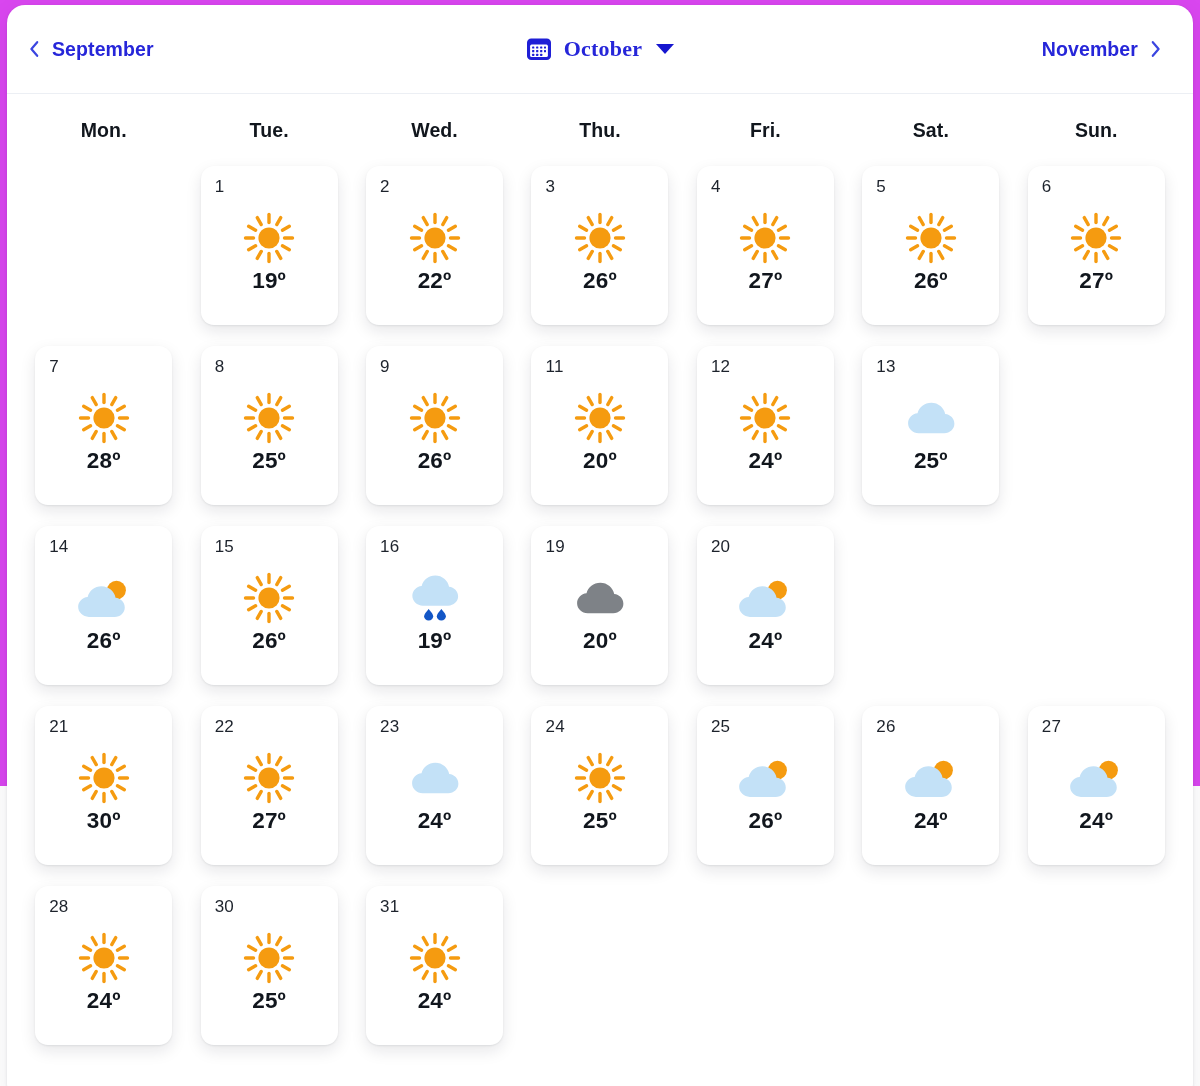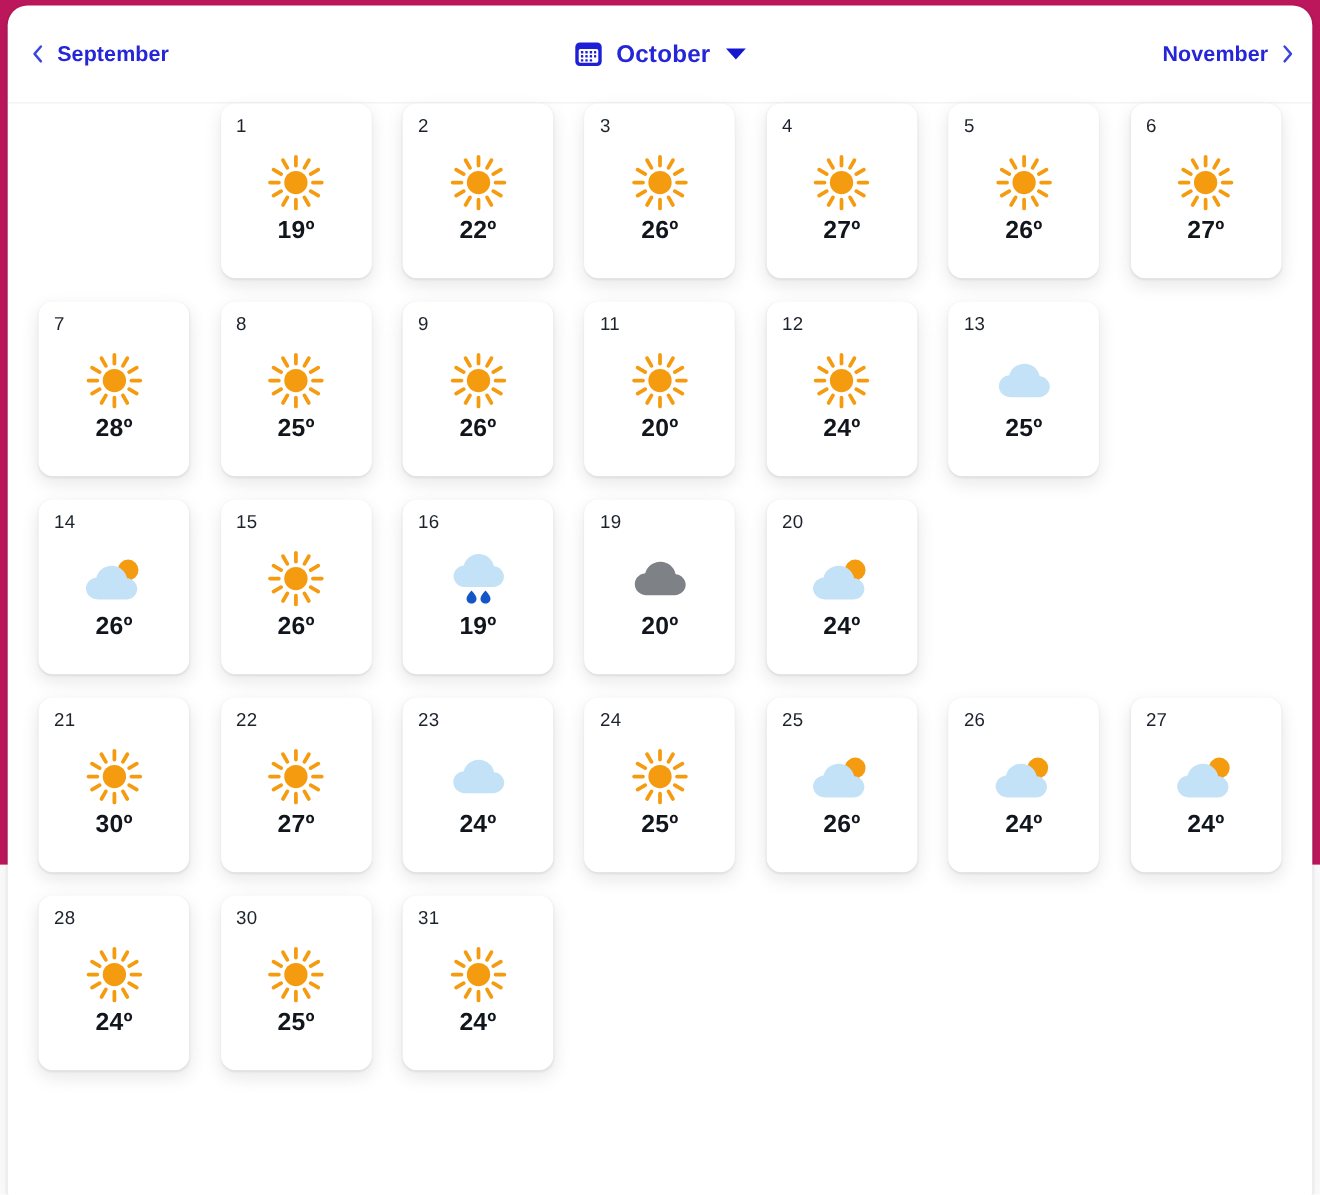--- a/index.html
+++ b/index.html
@@ -9,21 +9,21 @@
     height: 1086px;
     background: #ffffff;
     font-family: "Liberation Sans", sans-serif;
     overflow: hidden;
   }
 
   #app {
     position: relative;
     width: 1200px;
     height: 786px;
-    background: #be185d;
+    background: #d946ef;
   }
 
   
   .calendar-shell {
     position: absolute;
     left: 7px;
     top: 5px;
     width: 1186px;
     height: 1096px;
     background: #ffffff;
@@ -44,21 +44,21 @@
 
   .nav-prev, .nav-next {
     position: absolute;
     display: flex;
     align-items: center;
     gap: 11px;
     cursor: pointer;
     user-select: none;
   }
   .nav-prev { left: 21px; }
-  .nav-next { right: 16px; margin-left: 32px; }
+  .nav-next { right: 31px; margin-left: 32px; }
 
   .nav-label {
     color: #2626d9;
     font-size: 19.5px;
     font-weight: bold;
     letter-spacing: .1px;
     white-space: nowrap;
   }
 
   .chev { width: 13px; height: 20px; display: block; }
@@ -73,20 +73,21 @@
   .month-picker {
     position: absolute;
     left: 0; right: 0;
     margin: 16px auto;
     width: fit-content;
     display: flex;
     align-items: center;
     gap: 12px;
     cursor: pointer;
     user-select: none;
+    font-family: Liberation Serif, serif;
   }
 
   .cal-icon { width: 26px; height: 26px; display: block; }
 
   .month-name {
     color: #2626d9;
     font-size: 22px;
     font-weight: bold;
     letter-spacing: .2px;
   }
@@ -217,20 +218,29 @@
       <div class="nav-next">
         <span class="nav-label">November</span>
         <span>
           <svg class="chev" viewBox="0 0 13 20">
               <path d="M3.8 3.2 9.6 10l-5.8 6.8"></path>
             </svg>
         </span>
       </div>
     </div>
 
+    <div class="weekdays">
+        <div class="weekday">Mon.</div>
+        <div class="weekday">Tue.</div>
+        <div class="weekday">Wed.</div>
+        <div class="weekday">Thu.</div>
+        <div class="weekday">Fri.</div>
+        <div class="weekday">Sat.</div>
+        <div class="weekday">Sun.</div>
+      </div>
 
     <div class="weeks">
         <div class="week-row">
           <div class="cell empty"></div>
           <div class="cell">
             <div class="day-card">
               <div class="day-num">1</div>
               <div class="icon-slot">
                 <svg class="wx" width="54" height="54" viewBox="0 0 54 54">
                   <line x1="27.00" y1="11.50" x2="27.00" y2="3.50" stroke="#F59B10" stroke-width="3.4" stroke-linecap="round"></line>

